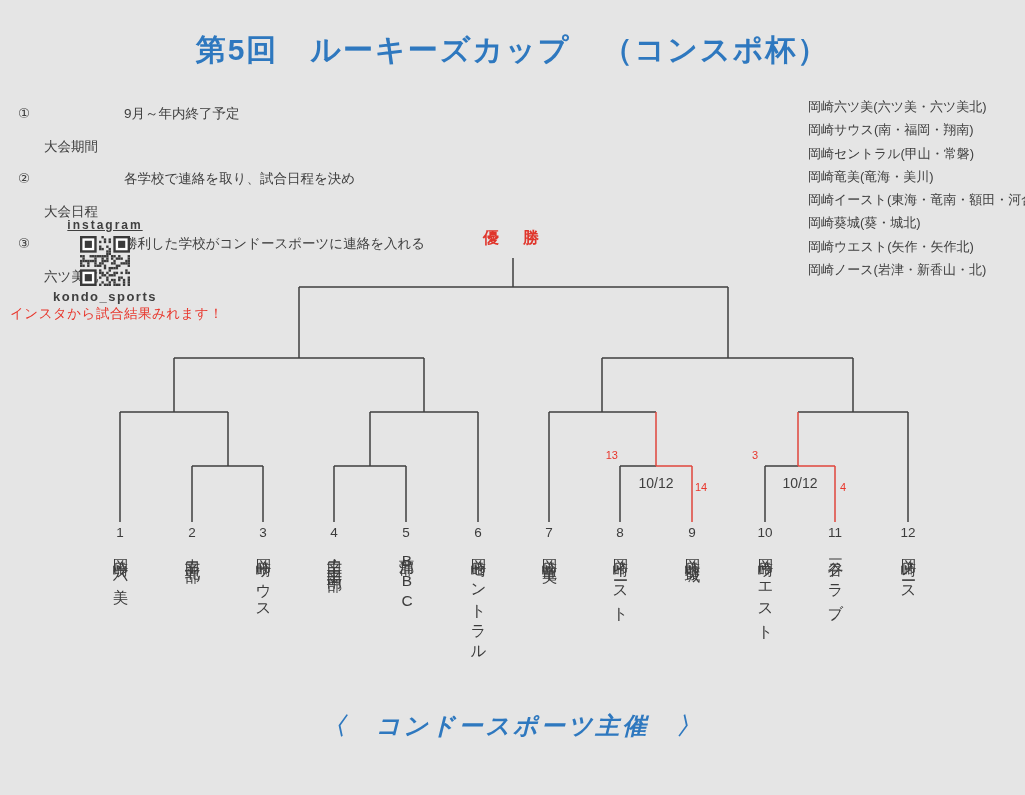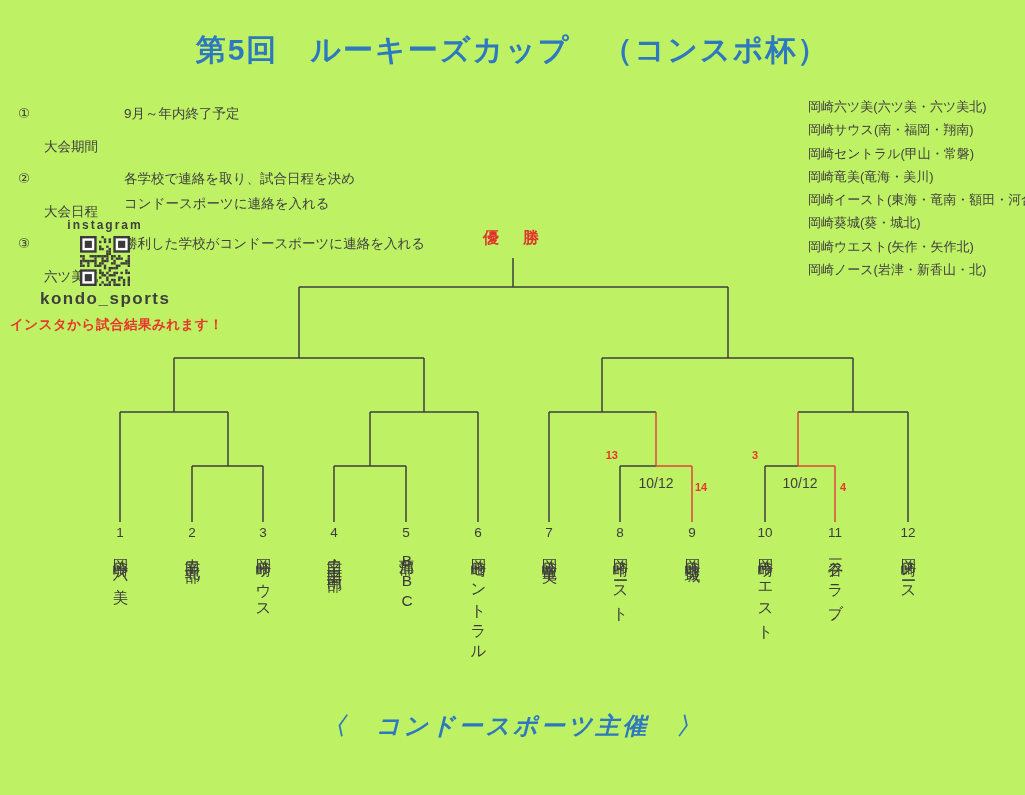--- a/index.html
+++ b/index.html
@@ -1,44 +1,44 @@
 <!DOCTYPE html>
 <html><head>
 <meta charset="utf-8">
 <style>
   html,body{margin:0;padding:0;background:#ffffff;}
   .page{
-    position:relative;width:1025px;height:795px;background:#bef264;overflow:hidden;
+    position:relative;width:1025px;height:795px;background:#e5e5e5;overflow:hidden;
     font-family:"Liberation Sans","DejaVu Sans",sans-serif;color:#3f3f3f;
   }
   .title{
     position:absolute;left:0;top:30px;width:100%;text-align:center;
     color:#2e78bf;font-size:30px;font-weight:bold;letter-spacing:2px;
   }
   
   .info{position:absolute;left:18px;top:101px;font-size:13.5px;color:#404040;}
   .info-row{display:flex;align-items:flex-start;margin-bottom:7px;line-height:25px;}
   .inum{width:26px;flex:0 0 26px;}
   .ilabel{width:80px;flex:0 0 80px;margin-top:33px;}
   .ilines span{display:block;}
   
   .participants{position:absolute;left:808px;top:95px;font-size:13px;color:#404040;line-height:23.3px;white-space:nowrap;}
   
   .insta{position:absolute;left:40px;top:218px;width:130px;text-align:center;}
-  .insta-head{font-size:12px;font-weight:bold;letter-spacing:2px;color:#3f3f3f;}
+  .insta-head{font-size:12px;font-weight:bold;letter-spacing:2px;color:#3f3f3f;text-decoration:underline;}
   .qr{display:block;margin:4px auto 3px auto;}
-  .insta-handle{font-size:17px;font-weight:bold;letter-spacing:1.5px;color:#3f3f3f;}
-  .insta-note{position:absolute;left:10px;top:316px;font-size:13.5px;font-weight:bold;color:#e8362c;letter-spacing:.5px;}
+  .insta-handle{font-size:13px;font-weight:bold;letter-spacing:1.5px;color:#3f3f3f;}
+  .insta-note{position:absolute;left:10px;top:305px;font-size:13.5px;font-weight:normal;color:#e8362c;letter-spacing:.5px;}
   
   .champion{position:absolute;left:443px;top:228px;width:140px;text-align:center;
     color:#e0352b;font-size:16px;font-weight:bold;letter-spacing:4px;}
   
   .bracket{position:absolute;left:0;top:0;}
   
-  .score{position:absolute;font-size:11px;font-weight:bold;color:#e8362c;width:30px;top:449px;}
+  .score{position:absolute;font-size:11px;font-weight:normal;color:#e8362c;width:30px;top:449px;}
   .score.r{text-align:right;}
   .score.l{text-align:left;margin-top:32px;}
   .mdate{position:absolute;font-size:14px;color:#3f3f3f;width:60px;text-align:center;top:475px;}
   
   .team{position:absolute;top:525px;width:40px;text-align:center;}
   .tnum{font-size:13.5px;color:#3c3c3c;}
   .tname{
     display:inline-block;margin-top:6px;
     writing-mode:vertical-rl;text-orientation:upright;
     font-size:15.5px;letter-spacing:3px;color:#3c3c3c;white-space:nowrap;
@@ -61,21 +61,20 @@
       <span class="ilabel">大会期間</span>
       <span class="ilines">
           <span>9月～年内終了予定</span>
         </span>
     </div>
     <div class="info-row">
       <span class="inum">②</span>
       <span class="ilabel">大会日程</span>
       <span class="ilines">
         <span>各学校で連絡を取り、試合日程を決め</span>
-        <span>コンドースポーツに連絡を入れる</span>
       </span>
     </div>
     <div class="info-row">
       <span class="inum">③</span>
       <span class="ilabel">六ツ美北</span>
       <span class="ilines">
           <span>勝利した学校がコンドースポーツに連絡を入れる</span>
         </span>
     </div>
   </div>

